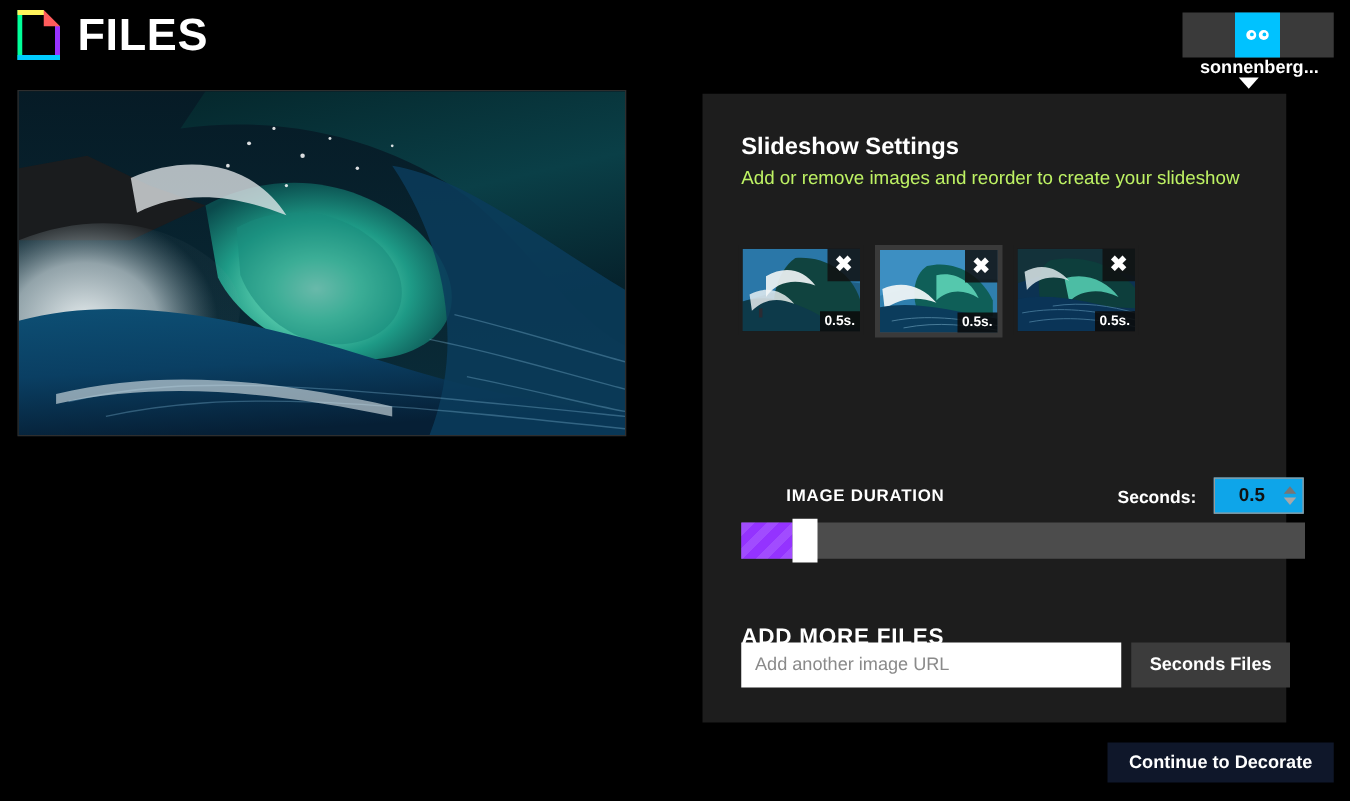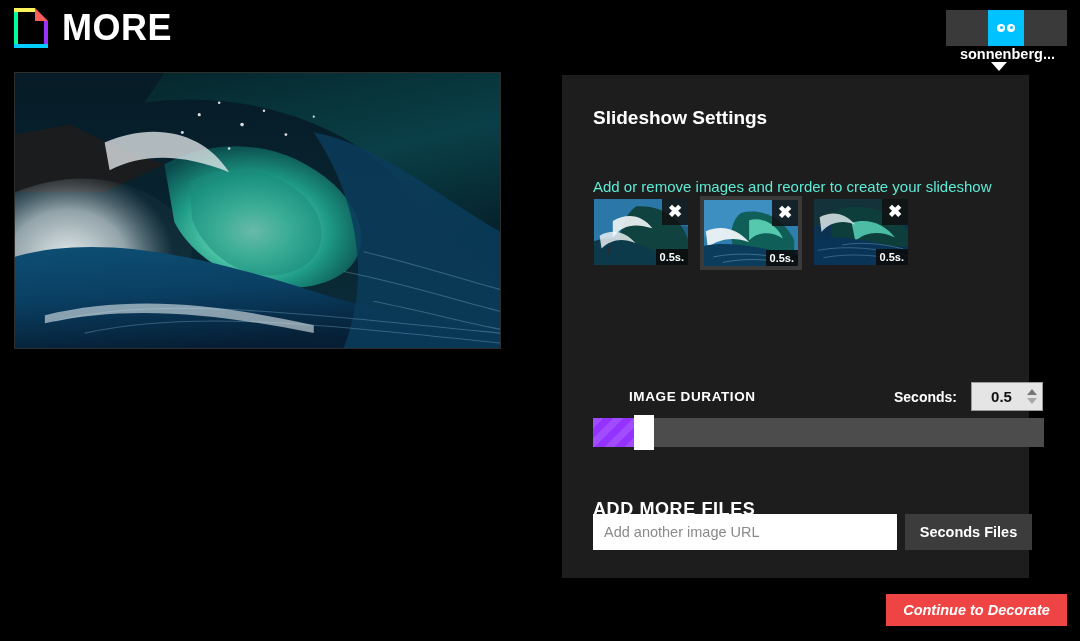--- a/index.html
+++ b/index.html
@@ -154,23 +154,22 @@
     left: 31px;
     top: 32px;
     color: #ffffff;
     font-size: 19px;
     font-weight: bold;
   }
   .panel-sub {
     position: absolute;
     left: 31px;
     top: 59px;
-    color: #5eead4;
+    color: #bef264;
     font-size: 15px;
-    margin-top: 44px;
   }
 
   
   .thumbs {
     position: absolute;
     left: 29px;
     top: 121px;
     display: flex;
     align-items: flex-start;
     gap: 9px;
@@ -241,21 +240,21 @@
   }
   .seconds-label {
     color: #ffffff;
     font-size: 14px;
     font-weight: bold;
     text-align: right;
   }
   .num-input {
     width: 72px;
     height: 29px;
-    background: #e5e5e5;
+    background: #0ea5e9;
     border: 1px solid #9a9a9a;
     display: flex;
     align-items: center;
   }
   .num-input .val {
     flex: 1;
     text-align: center;
     color: #111111;
     font-size: 15px;
     font-weight: bold;
@@ -378,21 +377,21 @@
 <div class="app">
 
   <div class="header">
     <div class="brand">
       <div class="logo-mark">
         <div class="frame"></div>
         <div class="inner"></div>
         <div class="notch"></div>
         <div class="notch-cut"></div>
       </div>
-      <div class="wordmark">MORE</div>
+      <div class="wordmark">FILES</div>
     </div>
 
     <div class="account">
       <div class="avatar">
         <span class="eye"></span>
           <span class="eye"></span>
       </div>
       <div class="account-name">sonnenberg...</div>
       <div class="caret"></div>
     </div>
@@ -540,15 +539,15 @@
       <div class="slider-handle" style="left: 9%;"></div>
     </div>
 
     <div class="addfiles-label">ADD MORE FILES</div>
     <div class="addfiles-row">
       <input class="url-input" type="text" placeholder="Add another image URL" style="">
       <button class="browse-btn">Seconds Files</button>
     </div>
   </div>
 
-  <button class="continue-btn" style="background: #ef4444; font-style: italic;">Continue to Decorate</button>
+  <button class="continue-btn" style="background: #0f172a;">Continue to Decorate</button>
 
 </div>
 
 </body></html>

